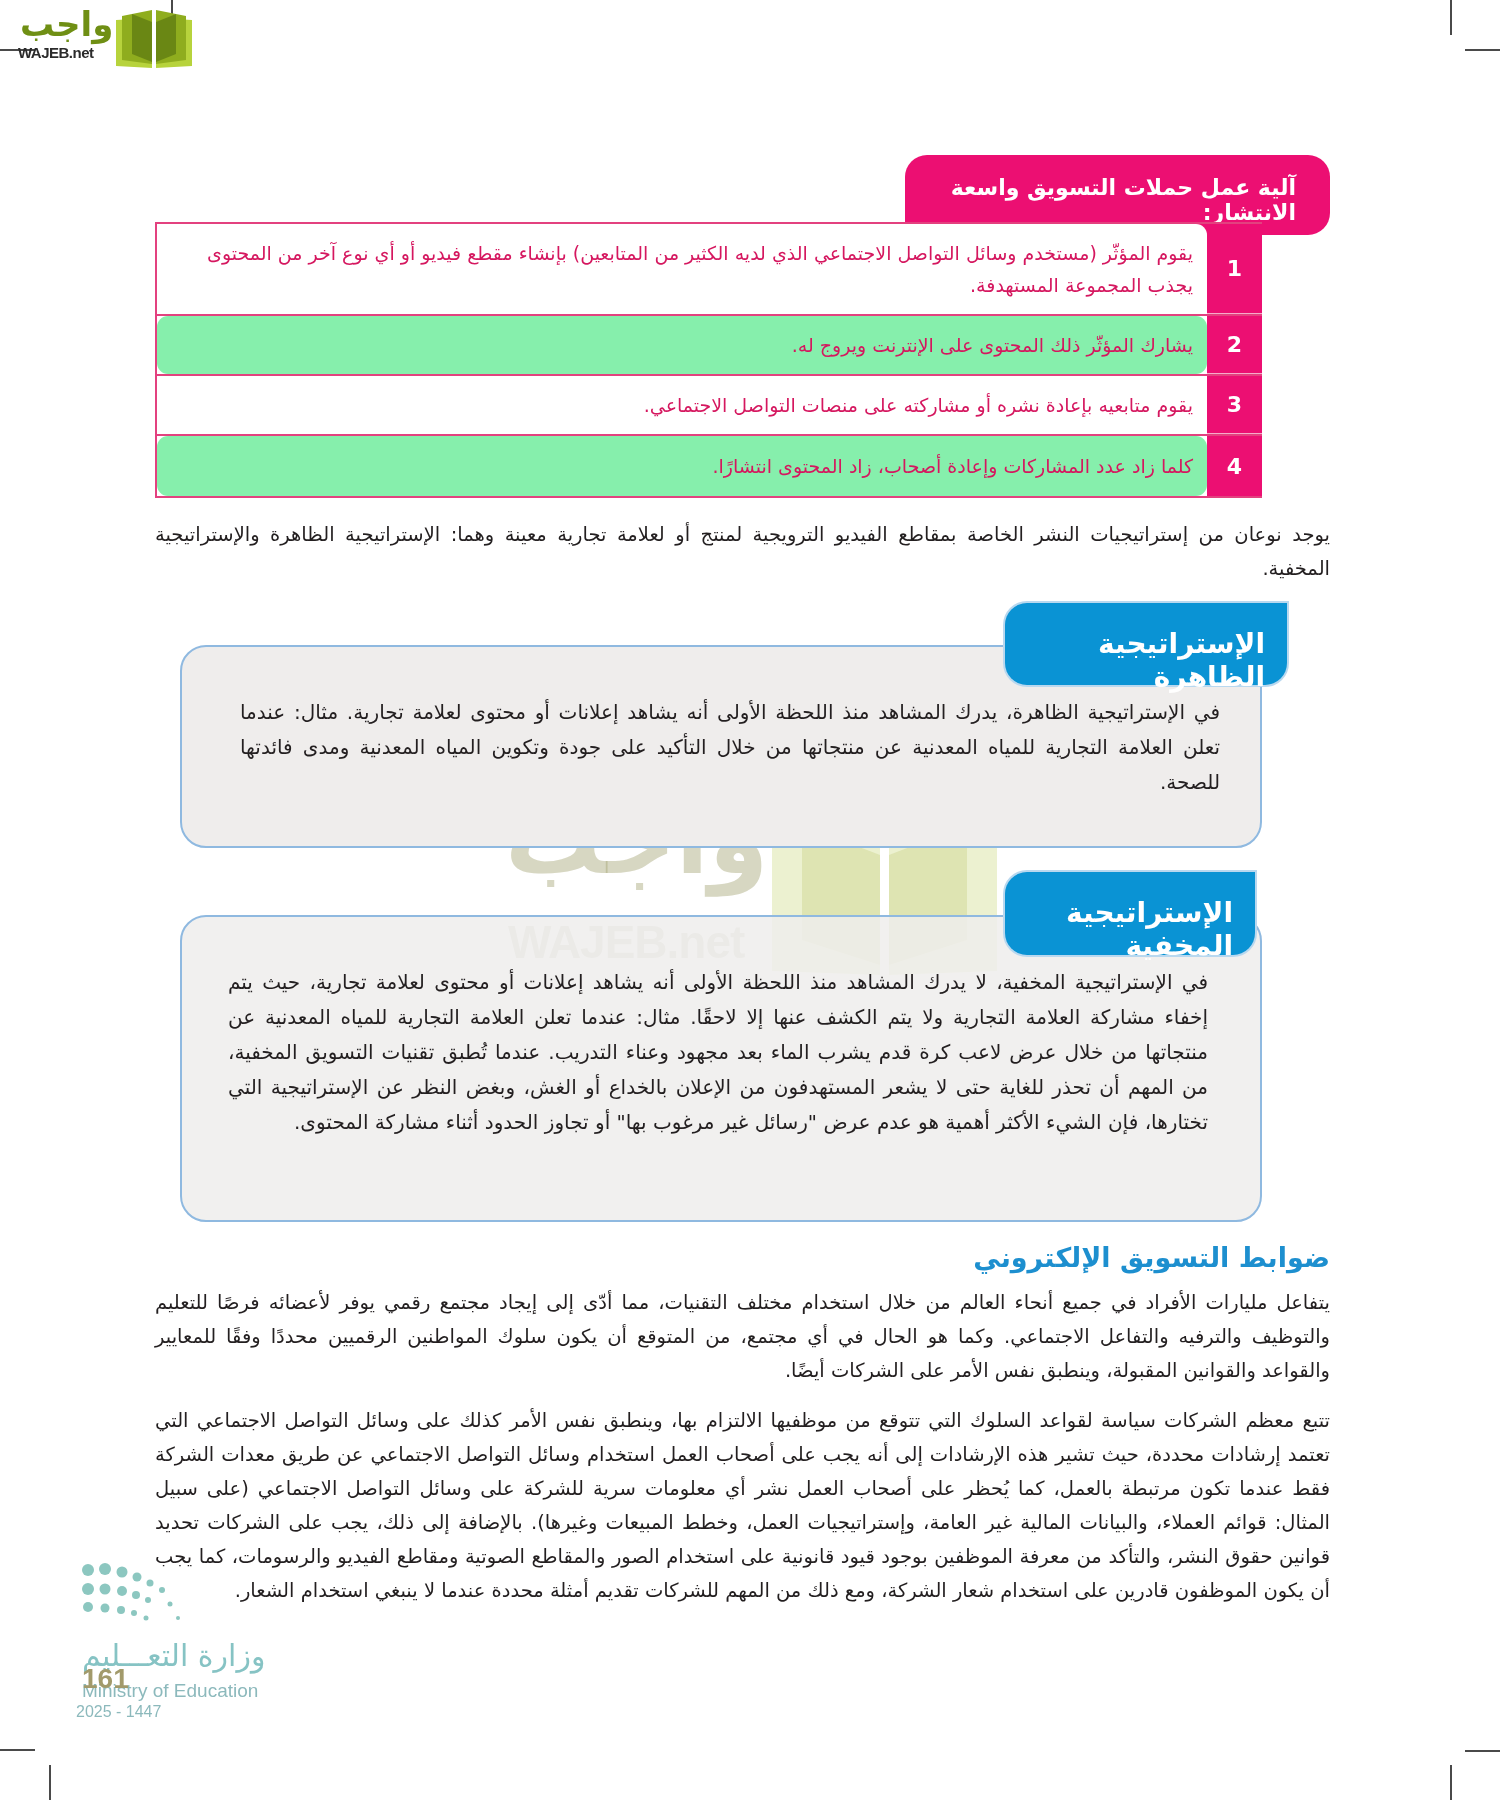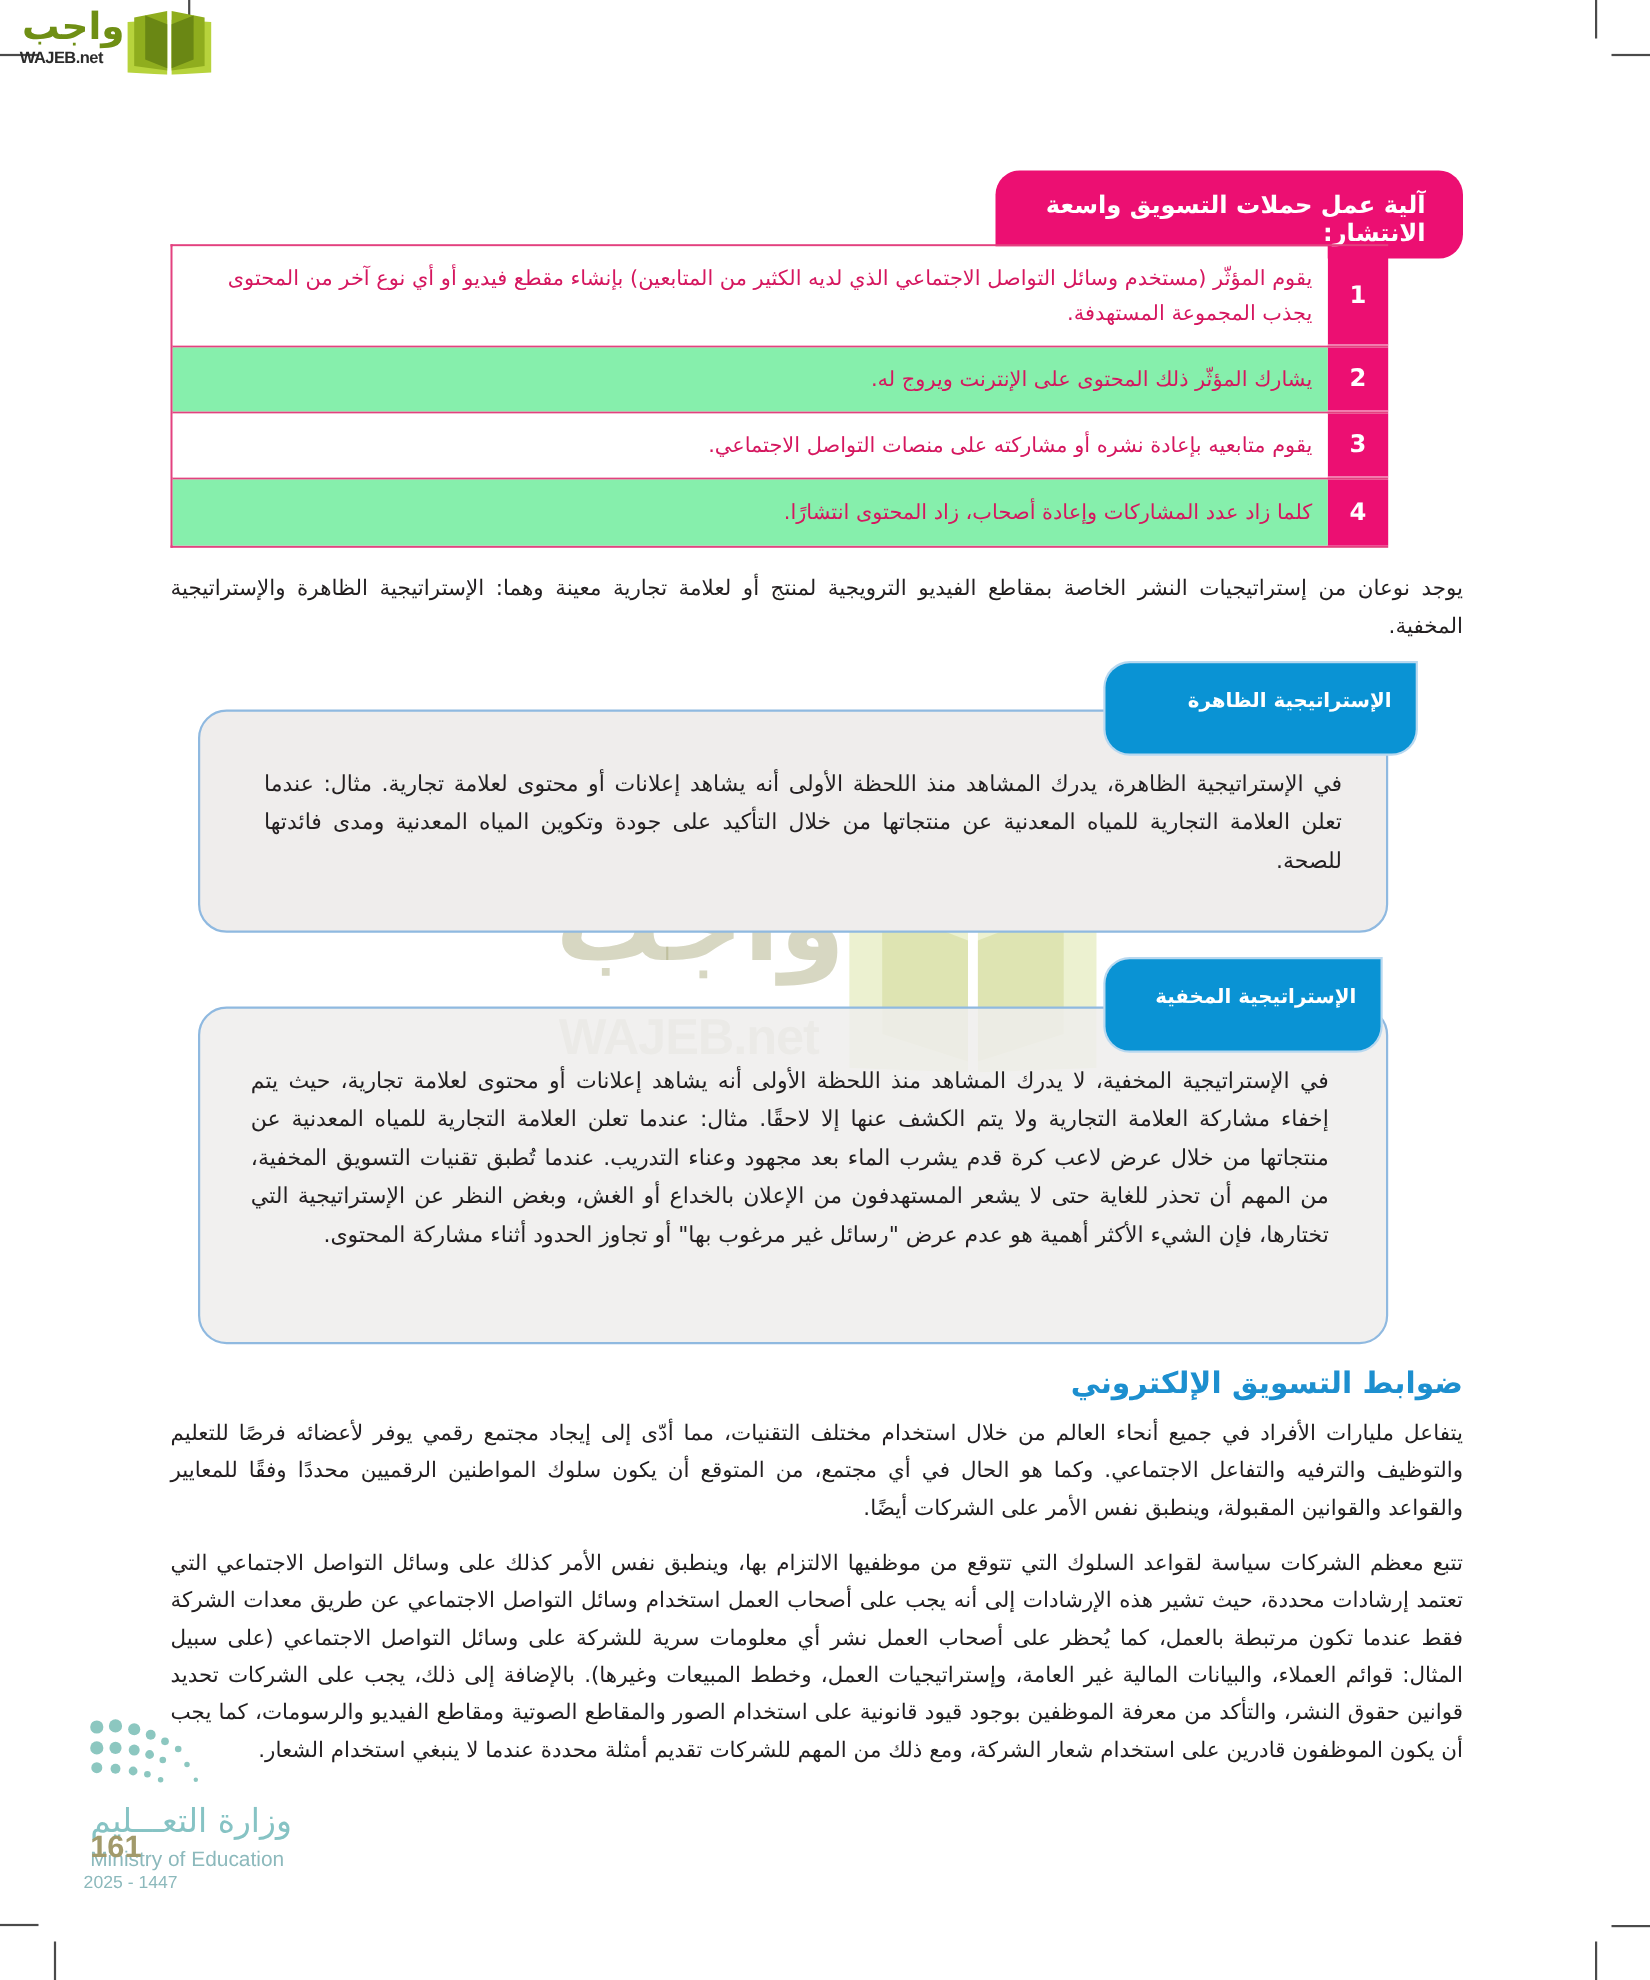--- a/index.html
+++ b/index.html
@@ -33,37 +33,37 @@
   .step-row { display:flex; flex-direction:row; border-bottom:2px solid #e3417f; box-sizing:border-box; }
   .step-row:last-child { border-bottom:none; }
   .step-num {
     width:55px; flex:0 0 55px; background:#ec0f72; color:#fff;
     font-size:22px; font-weight:bold; display:flex; align-items:center; justify-content:center;
     border-bottom:1px solid #f7a9c9; box-sizing:border-box;
   }
   .step-row:last-child .step-num { border-bottom:none; }
   .step-text {
     flex:1; color:#d5175f; font-size:19px; line-height:32px;
-    padding:0 14px 0 20px; display:flex; align-items:center; text-align:right;
+    padding:0 14px 0 20px; display:flex; align-items:center; text-align:right;border-radius:11px;
   }
   .row-white .step-text { background:#ffffff; }
   .row-gray .step-text { background:#86efac; }
 
   .para {
     direction:rtl; text-align:justify; text-align-last:right;
     font-size:19.5px; line-height:34px; color:#231f20;
   }
 
   
   .info-box {
     background:#efedec; border:2px solid #8fb9e0; border-radius:26px;
     box-sizing:border-box;
   }
   .info-head {
-    background:#0a93d4; color:#fff; font-size:18px; font-weight:bold;
+    background:#0a93d4; color:#fff; font-size:28px; font-weight:bold;
     border-radius:22px 0 22px 22px; direction:rtl; 
     box-sizing:border-box; padding:24px 22px 13px 20px;
     box-shadow: 0 0 0 2px #b9d8ef;
   }
   .info-text {
     direction:rtl; text-align:justify; text-align-last:right;
     font-size:20px; line-height:35px; color:#231f20;
   }
 
   .section-title {

